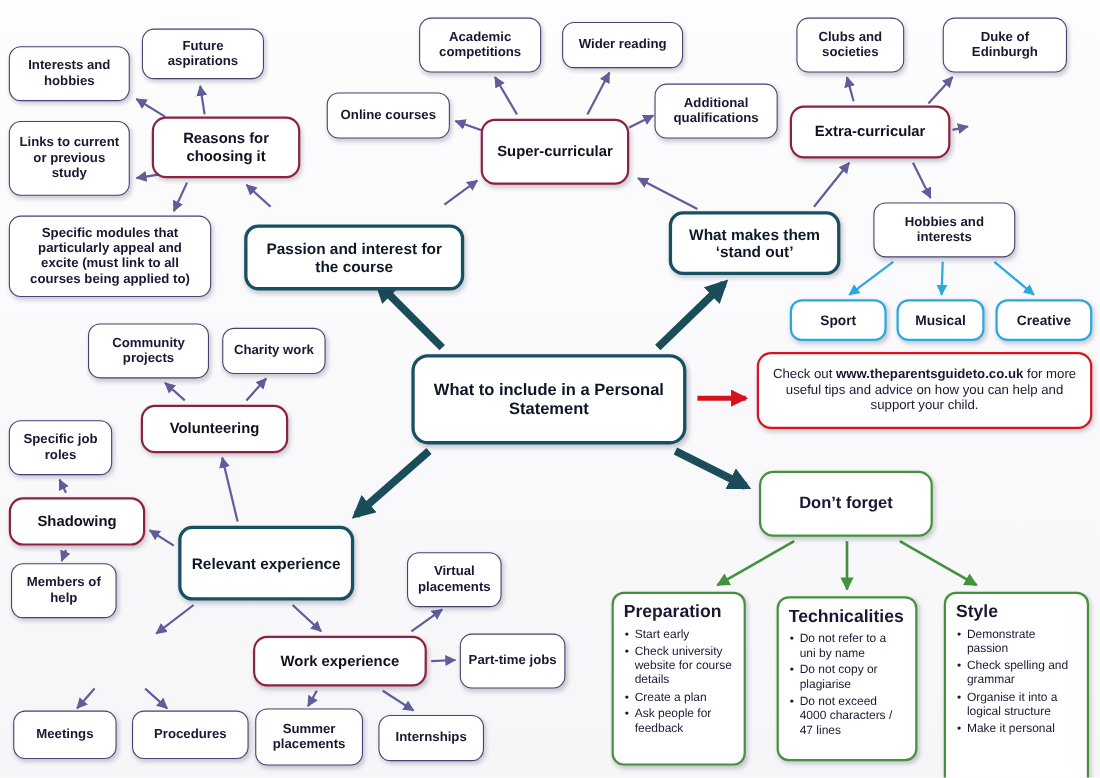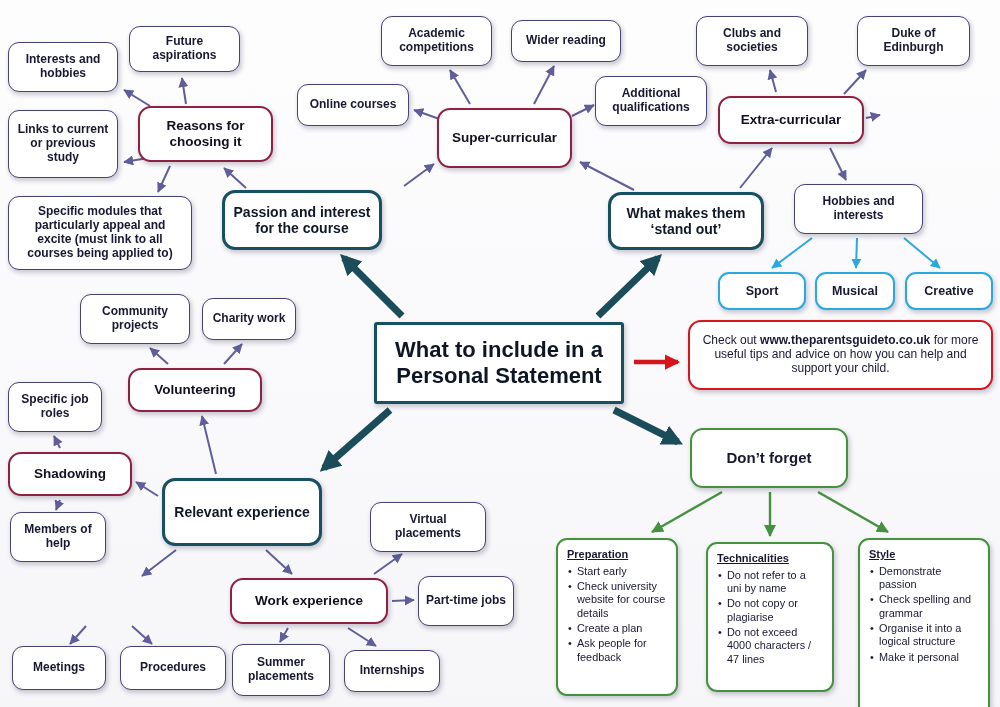--- a/index.html
+++ b/index.html
@@ -9,26 +9,26 @@
   svg.connectors{position:absolute;left:0;top:0;width:1000px;height:707px;}
   .node{position:absolute;display:flex;align-items:center;justify-content:center;
         text-align:center;background:#ffffff;border-radius:11px;box-sizing:border-box;
         color:#181833;line-height:1.16;padding:4px 7px;
         box-shadow:1.5px 2.5px 4px rgba(30,30,70,.22);}
   .leaf{border:1.6px solid #454371;font-size:12px;font-weight:600;}
   .cat-red{border:2.6px solid #8e2040;font-size:13.5px;font-weight:700;border-radius:13px;color:#101020;}
   .cat-teal{border:3px solid #175061;font-size:14px;font-weight:700;border-radius:13px;color:#101828;}
   .cat-blue{border:2.2px solid #2aa9e0;font-size:12.5px;font-weight:700;text-align:center;}
   .cat-green{border:2.6px solid #45923e;font-size:15px;font-weight:700;border-radius:13px;}
-  .center-node{border:3.2px solid #175061;font-size:22px;font-weight:700;border-radius:3px;color:#0e1626;}
+  .center-node{border:3.2px solid #175061;font-size:15px;font-weight:700;border-radius:15px;color:#0e1626;}
   .checkout{border:2.6px solid #d6141e;font-size:12px;font-weight:500;border-radius:13px;padding:6px 10px;}
   .checkout b{font-weight:700;}
   .detail{border:2.2px solid #45923e;border-radius:11px;flex-direction:column;
           align-items:flex-start;justify-content:flex-start;text-align:left;padding:8px 9px;}
-  .detail-title{font-size:11px;font-weight:700;margin-bottom:4px;text-decoration:underline;}
+  .detail-title{font-size:16px;font-weight:700;margin-bottom:4px;}
   ul.bullets{list-style:none;margin:0;padding:0;font-size:10.9px;font-weight:500;line-height:1.22;}
   ul.bullets li{position:relative;padding-left:10px;margin-bottom:2px;}
   ul.bullets li::before{content:"\2022";position:absolute;left:1px;}
   .a-p{stroke:#605d9b;stroke-width:2;}
   .a-b{stroke:#2aa9e0;stroke-width:2;}
   .a-g{stroke:#45923e;stroke-width:2.4;}
   .a-r{stroke:#d6141e;stroke-width:4.5;}
   .a-t{stroke:#1b4c5a;stroke-width:7;}
 </style>
 </head>
@@ -101,29 +101,29 @@
     <line class="a-g" x1="722" y1="492" x2="652" y2="532" marker-end="url(#mg)"></line>
     <line class="a-g" x1="770" y1="492" x2="770" y2="536" marker-end="url(#mg)"></line>
     <line class="a-g" x1="818" y1="492" x2="888" y2="532" marker-end="url(#mg)"></line>
   </svg>
 
   <div class="node leaf" style="left:8px;top:42px;width:110px;height:50px">Interests and hobbies</div>
   <div class="node leaf" style="left:129px;top:26px;width:111px;height:46px">Future aspirations</div>
   <div class="node cat-red" style="left:138px;top:106px;width:135px;height:56px">Reasons for choosing it</div>
   <div class="node leaf" style="left:8px;top:110px;width:110px;height:68px">Links to current or previous study</div>
   <div class="node leaf" style="left:8px;top:196px;width:184px;height:74px">Specific modules that particularly appeal and excite (must link to all courses being applied to)</div>
-  <div class="node cat-teal" style="left:222px;top:190px;width:160px;height:60px">Passion and interest for the course</div>
+  <div class="node cat-teal" style="left:222px;top:204px;width:200px;height:60px">Passion and interest for the course</div>
 
   <div class="node leaf" style="left:381px;top:16px;width:111px;height:50px">Academic competitions</div>
   <div class="node leaf" style="left:511px;top:20px;width:110px;height:42px">Wider reading</div>
   <div class="node leaf" style="left:297px;top:84px;width:112px;height:42px">Online courses</div>
   <div class="node cat-red" style="left:437px;top:108px;width:135px;height:60px">Super-curricular</div>
   <div class="node leaf" style="left:595px;top:76px;width:112px;height:50px">Additional qualifications</div>
 
-  <div class="node leaf" style="left:696px;top:16px;width:112px;height:50px">Clubs and societies</div>
+  <div class="node leaf" style="left:724px;top:16px;width:98px;height:50px">Clubs and societies</div>
   <div class="node leaf" style="left:857px;top:16px;width:113px;height:50px">Duke of Edinburgh</div>
   <div class="node cat-red" style="left:718px;top:96px;width:146px;height:48px">Extra-curricular</div>
   <div class="node cat-teal" style="left:608px;top:192px;width:156px;height:58px">What makes them ‘stand out’</div>
   <div class="node leaf" style="left:794px;top:184px;width:129px;height:50px">Hobbies and interests</div>
   <div class="node cat-blue" style="left:718px;top:272px;width:88px;height:38px">Sport</div>
   <div class="node cat-blue" style="left:815px;top:272px;width:80px;height:38px">Musical</div>
   <div class="node cat-blue" style="left:905px;top:272px;width:88px;height:38px">Creative</div>
 
   <div class="node center-node" style="left:374px;top:322px;width:250px;height:82px">What to include in a Personal Statement</div>
 
@@ -168,15 +168,15 @@
   <div class="node leaf" style="left:8px;top:382px;width:94px;height:50px">Specific job roles</div>
   <div class="node cat-red" style="left:8px;top:452px;width:124px;height:44px">Shadowing</div>
   <div class="node leaf" style="left:10px;top:512px;width:96px;height:50px">Members of help</div>
   <div class="node cat-teal" style="left:162px;top:478px;width:160px;height:68px">Relevant experience</div>
   <div class="node leaf" style="left:12px;top:646px;width:94px;height:44px">Meetings</div>
   <div class="node leaf" style="left:120px;top:646px;width:106px;height:44px">Procedures</div>
   <div class="node cat-red" style="left:230px;top:578px;width:158px;height:46px">Work experience</div>
   <div class="node leaf" style="left:232px;top:644px;width:98px;height:52px">Summer placements</div>
   <div class="node leaf" style="left:344px;top:650px;width:96px;height:42px">Internships</div>
   <div class="node leaf" style="left:418px;top:576px;width:96px;height:50px">Part-time jobs</div>
-  <div class="node leaf" style="left:370px;top:502px;width:116px;height:50px">Virtual placements</div>
+  <div class="node leaf" style="left:370px;top:502px;width:86px;height:50px">Virtual placements</div>
 
 </div>
 
 </body></html>

